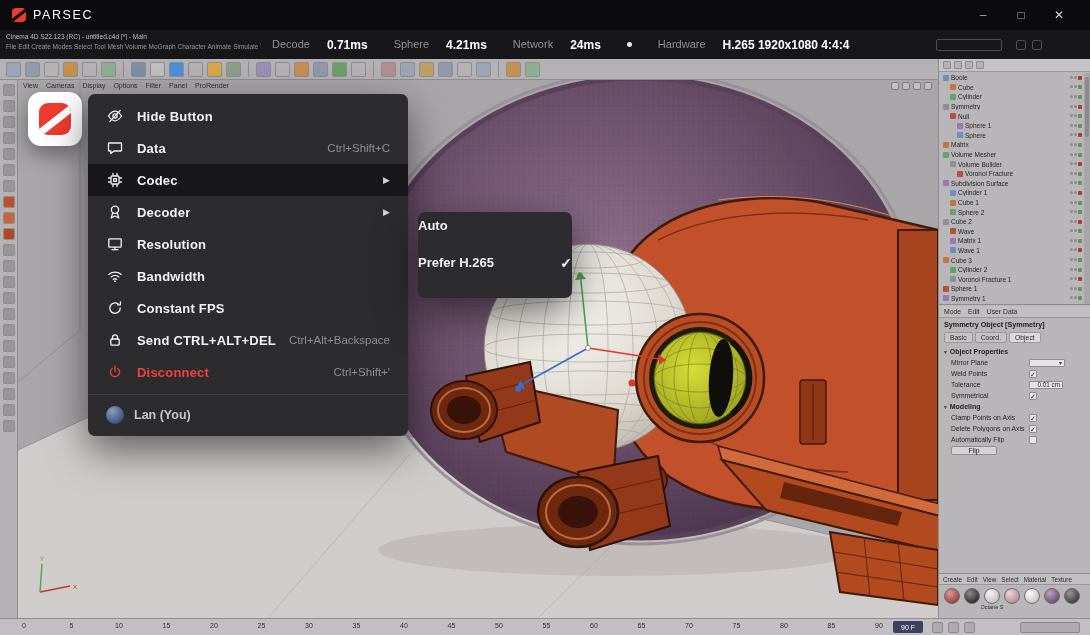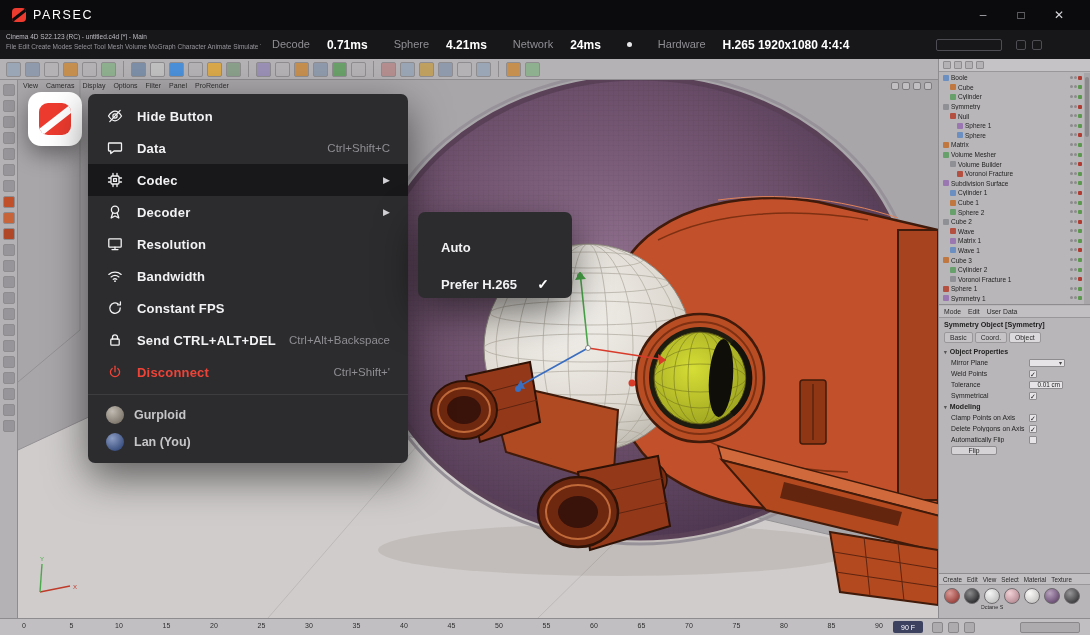--- a/index.html
+++ b/index.html
@@ -109,21 +109,21 @@
   .mi-label { font-size:13px; font-weight:600; letter-spacing:.2px; white-space:nowrap; }
   .mi-shortcut { margin-left:auto; color:#8e8e93; font-size:11.5px; white-space:nowrap; }
   .mi-arrow { margin-left:auto; color:#d2d2d6; font-size:9px; }
   .menu-divider { height:1px; background:#3d3d40; margin:6px 0; }
   .guests-header { padding:3px 18px 4px; color:#b4b4b8; font-size:11.5px; font-weight:700; }
   .guest-row { height:27px; display:flex; align-items:center; gap:10px; padding:0 18px; }
   .g-avatar { width:18px; height:18px; border-radius:50%; flex:0 0 auto; }
   .g-name { color:#c6c6c9; font-size:12.5px; font-weight:600; }
 
   .parsec-submenu { position:absolute; left:418px; top:212px; width:154px; background:#2c2c2e; border-radius:7px; padding:6px 0; z-index:51; box-shadow:0 14px 40px rgba(0,0,0,.55); }
-  .sub-item { height:37px; display:flex; align-items:flex-end; padding:0 23px; color:#f2f2f4; font-size:13px; font-weight:600; }
+  .sub-item { height:37px; display:flex; align-items:flex-start; padding:0 0; color:#f2f2f4; font-size:13px; font-weight:600; }
   .sub-check { margin-left:auto; font-size:14px; color:#fff; }
 </style>
 </head>
 <body>
 
 <div class="screen">
 
   <div class="titlebar">
     <span class="logo-mark"></span>
     <span class="app-name">PARSEC</span>
@@ -809,24 +809,20 @@
               <path d="M5.2 4.4a4.6 4.6 0 105.6 0"></path>
             </svg>
           </span>
           <span class="mi-label">Disconnect</span>
           <span class="mi-shortcut">Ctrl+Shift+'</span>
         </div>
       </div>
     <div class="menu-divider"></div>
     <div id="guests-list">
         <div class="guest-row">
-          <span class="g-avatar" style="background: radial-gradient(circle at 35% 30%, rgba(255, 255, 255, 0.45), rgba(0, 0, 0, 0.25)), rgb(141, 130, 115);"></span>
-          <span class="g-name">Gurploid</span>
-        </div>
-        <div class="guest-row">
           <span class="g-avatar" style="background: radial-gradient(circle at 35% 30%, rgba(255, 255, 255, 0.45), rgba(0, 0, 0, 0.25)), rgb(44, 74, 143);"></span>
           <span class="g-name">Lan (You)</span>
         </div>
       </div>
   </div>
 
   <div class="parsec-submenu" id="parsec-submenu">
       <div class="sub-item">
         <span>Auto</span>
       </div>

